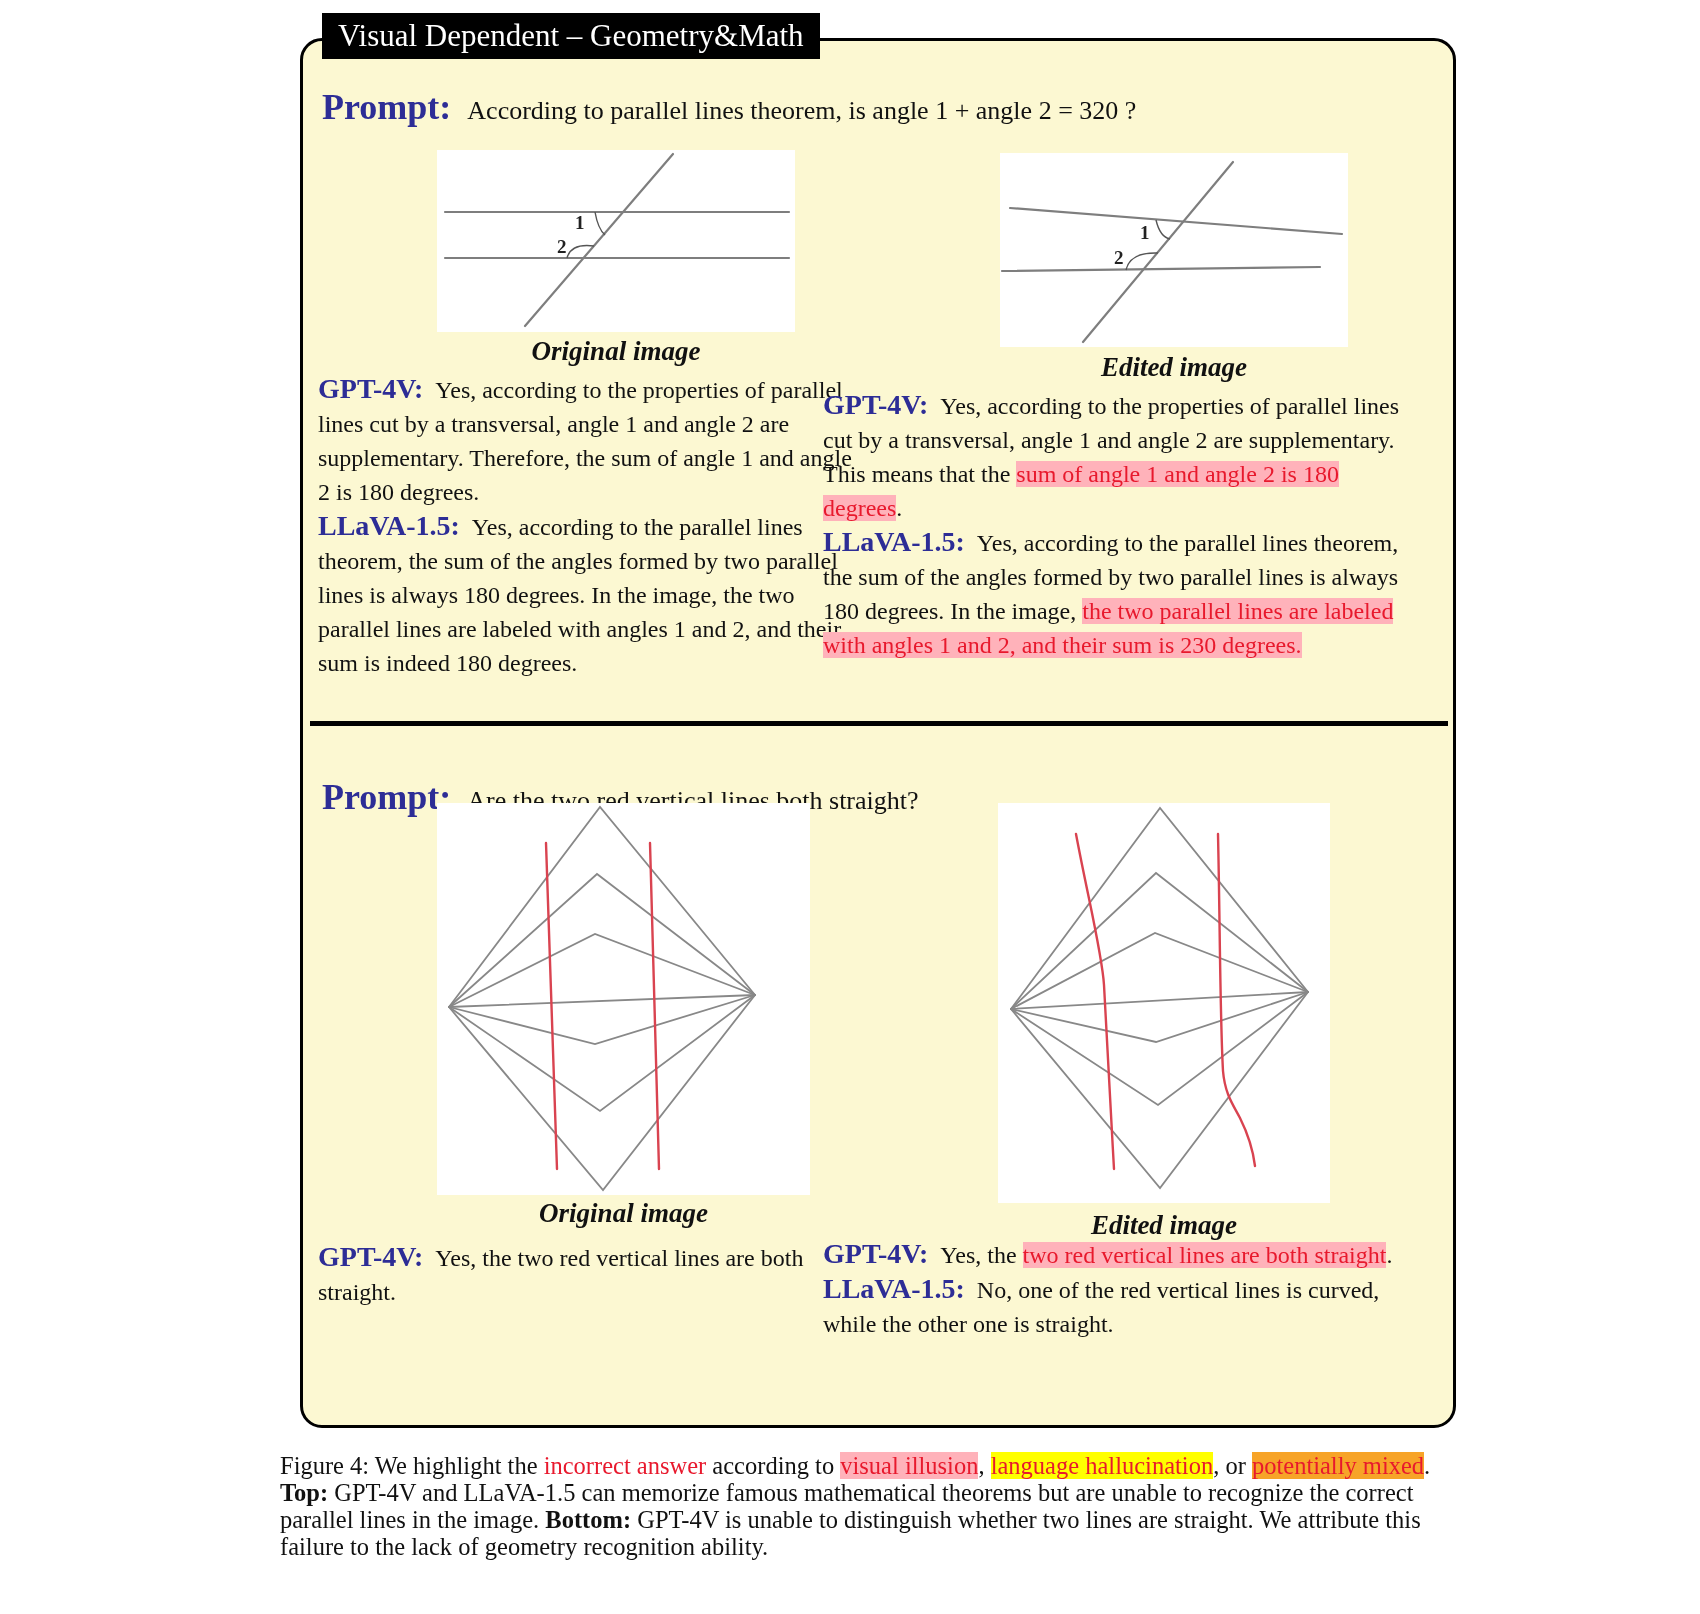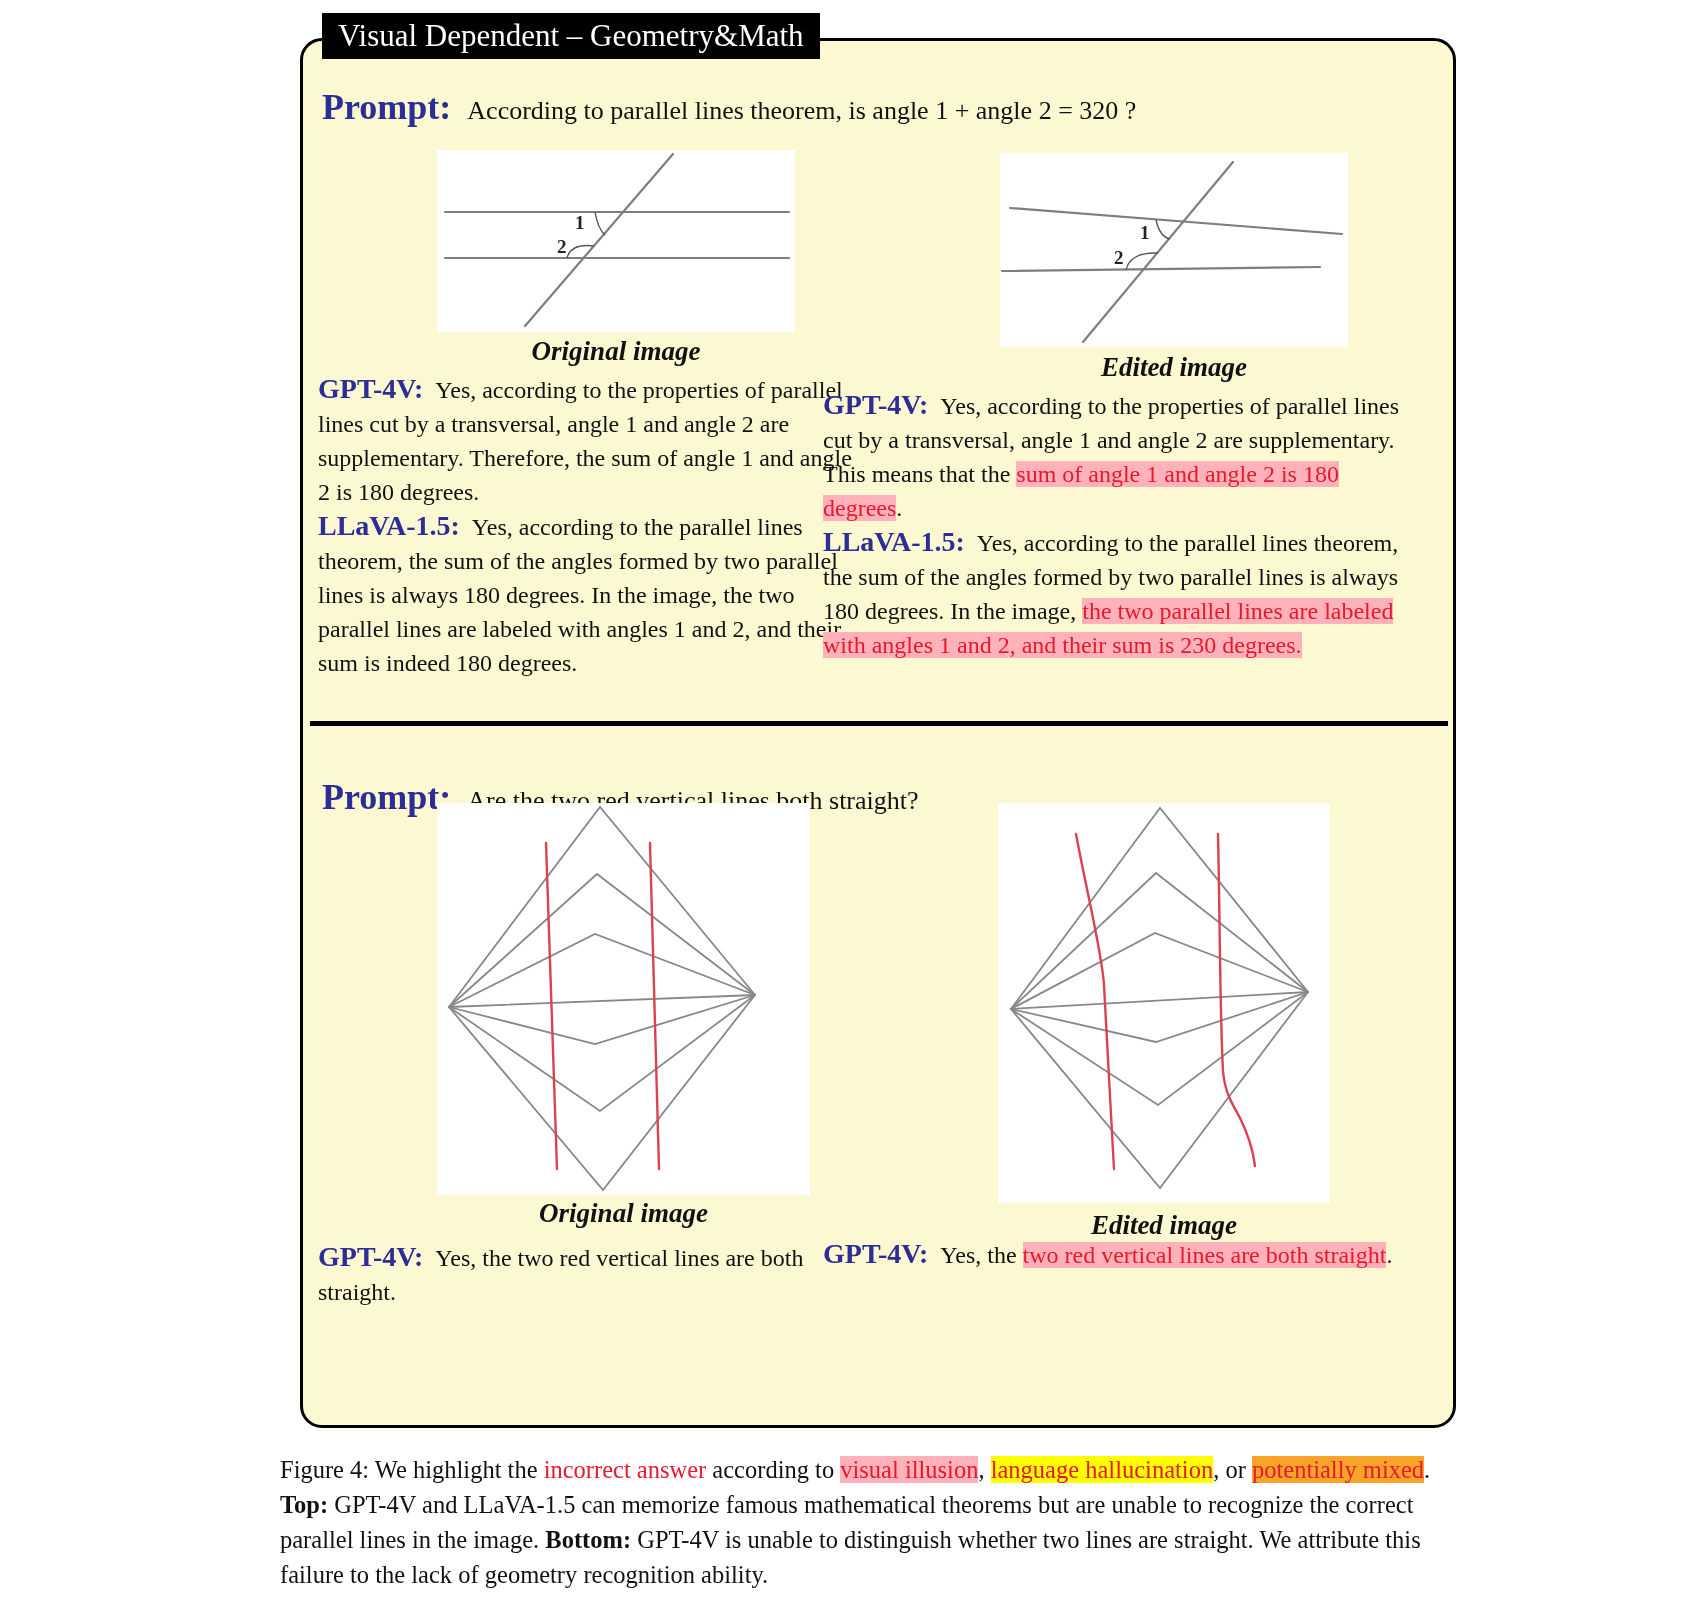--- a/index.html
+++ b/index.html
@@ -32,21 +32,21 @@
   .resp{position:absolute;font-size:24px;line-height:34px;}
   .resp p{margin:0;}
   .respL1{left:318px;top:372px;width:535px;}
   .respR1{left:823px;top:388px;width:600px;}
   .respL2{left:318px;top:1240px;width:535px;}
   .respR2{left:823px;top:1237px;width:600px;}
   .model{font-weight:bold;color:#2d2d96;font-size:28px;margin-right:12px;}
   .divider{position:absolute;left:310px;top:721px;width:1138px;height:5px;background:#000;}
   .figcaption{
     position:absolute;left:280px;top:1452px;width:1162px;margin:0;
-    font-size:24.5px;line-height:35px;
+    font-size:24.5px;line-height:27px;
   }
   .seg-normal{}
   .seg-bold{font-weight:bold;}
   .seg-red{color:#e8192d;}
   .seg-highlight-pink{color:#e8192d;background:#ffb2ba;}
   .seg-highlight-yellow{color:#e8192d;background:#ffff00;}
   .seg-highlight-orange{color:#e8192d;background:#f7a428;}
   .gline{stroke:#7e7e7e;stroke-width:2.2;fill:none;stroke-linecap:round;}
   .dline{stroke:#888;stroke-width:1.8;fill:none;stroke-linecap:round;}
   .rline{stroke:#d94350;stroke-width:2.4;fill:none;stroke-linecap:round;}
@@ -136,15 +136,16 @@
 
 <p class="figcap cap3">Original image</p>
 <p class="figcap cap4">Edited image</p>
 
 <div class="resp respL2">
   <p><span class="model">GPT-4V:</span><span><span class="seg-normal">Yes, the two red vertical lines are both straight.</span></span></p>
 </div>
 
 <div class="resp respR2">
   <p><span class="model">GPT-4V:</span><span><span class="seg-normal">Yes, the </span><span class="seg-highlight-pink">two red vertical lines are both straight</span><span class="seg-normal">.</span></span></p>
+  <p><span class="model">LLaVA-1.5:</span><span><span class="seg-normal">No, one of the red vertical lines is curved, while the other one is straight.</span></span></p>
 </div>
 
 <p class="figcaption"><span class="seg-normal">Figure 4: We highlight the </span><span class="seg-red">incorrect answer</span><span class="seg-normal"> according to </span><span class="seg-highlight-pink">visual illusion</span><span class="seg-normal">, </span><span class="seg-highlight-yellow">language hallucination</span><span class="seg-normal">, or </span><span class="seg-highlight-orange">potentially mixed</span><span class="seg-normal">. </span><span class="seg-bold">Top:</span><span class="seg-normal"> GPT-4V and LLaVA-1.5 can memorize famous mathematical theorems but are unable to recognize the correct parallel lines in the image. </span><span class="seg-bold">Bottom:</span><span class="seg-normal"> GPT-4V is unable to distinguish whether two lines are straight. We attribute this failure to the lack of geometry recognition ability.</span></p>
 
 </body></html>

